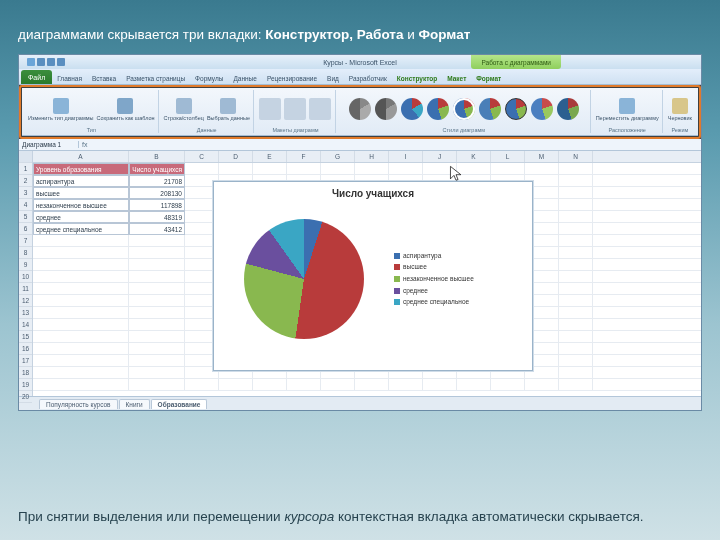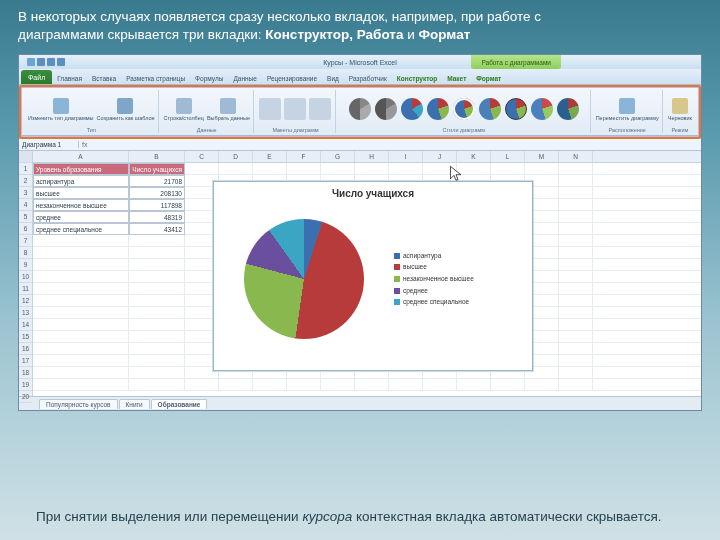--- a/index.html
+++ b/index.html
@@ -15,32 +15,32 @@
   }
   .slide-text-top {
     padding: 8px 18px 4px 18px;
     font-size: 13.5px;
     line-height: 1.35;
     color: #ffffff;
   }
   .slide-text-bottom {
     position: absolute;
     bottom: 14px;
-    left: 36px;
+    left: 18px;
     right: 18px;
     font-size: 13.5px;
     line-height: 1.35;
     color: #27434f;
   }
   .italic { font-style: italic; }
   .bold { font-weight: bold; }
 
   .excel {
     margin: 6px 18px 0 18px;
-    background: #c4b5fd;
+    background: #404040;
     border: 1px solid #6a8aa5;
     font-size: 7px;
     color: #2b3b4a;
     position: relative;
   }
   .titlebar {
     height: 14px;
     background: linear-gradient(#e6f0fa, #cadff0);
     display: flex;
     align-items: center;
@@ -154,21 +154,21 @@
   .cursor {
     position:absolute;
     width:14px; height:18px;
     pointer-events:none;
   }
 </style>
 </head>
 <body>
 
 <div class="slide-text-top">
-  <span>В некоторых случаях появляется сразу несколько вкладок, например, при работе с</span><br>
+  <br>
   <span>диаграммами скрывается три вкладки: </span><span class="bold">Конструктор, Работа</span><span> и </span><span class="bold">Формат</span>
 </div>
 
 <div class="excel">
   <div class="titlebar">
     <div class="title-left">
       <div class="qat-icon"></div>
       <div class="qat-icon" style="background:#5a8fc0"></div>
       <div class="qat-icon" style="background:#5a8fc0"></div>
       <div class="qat-icon" style="background:#5a8fc0"></div>

